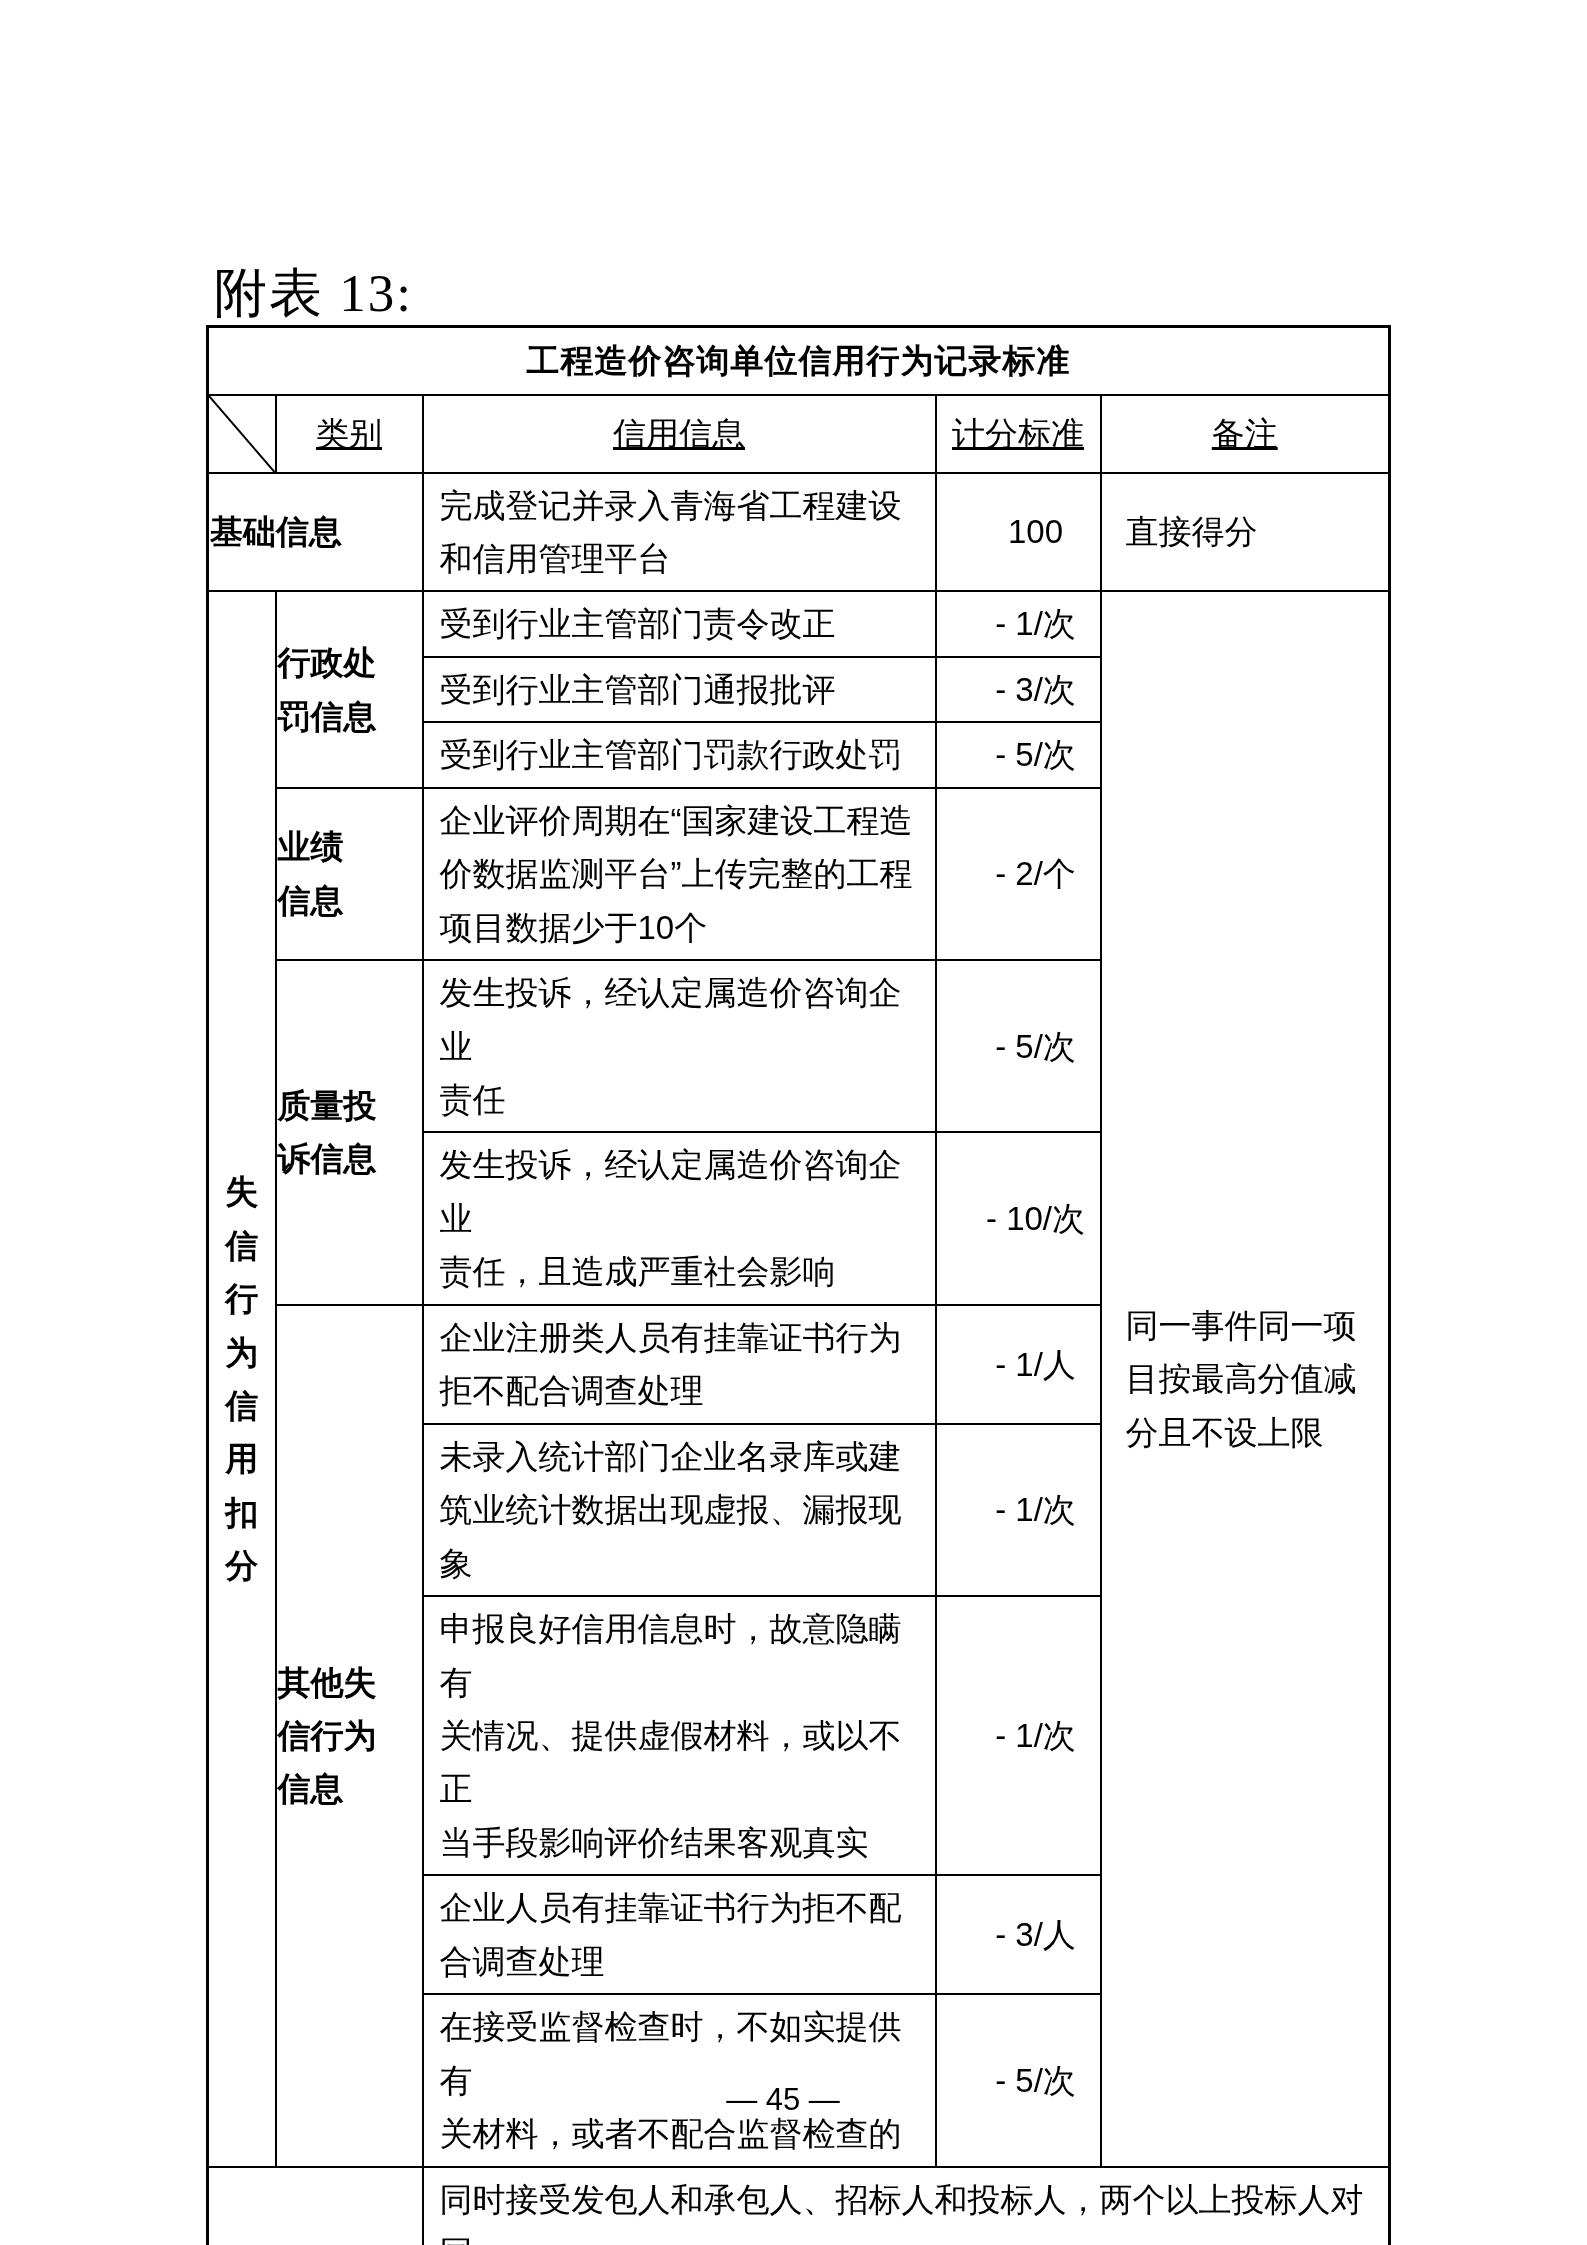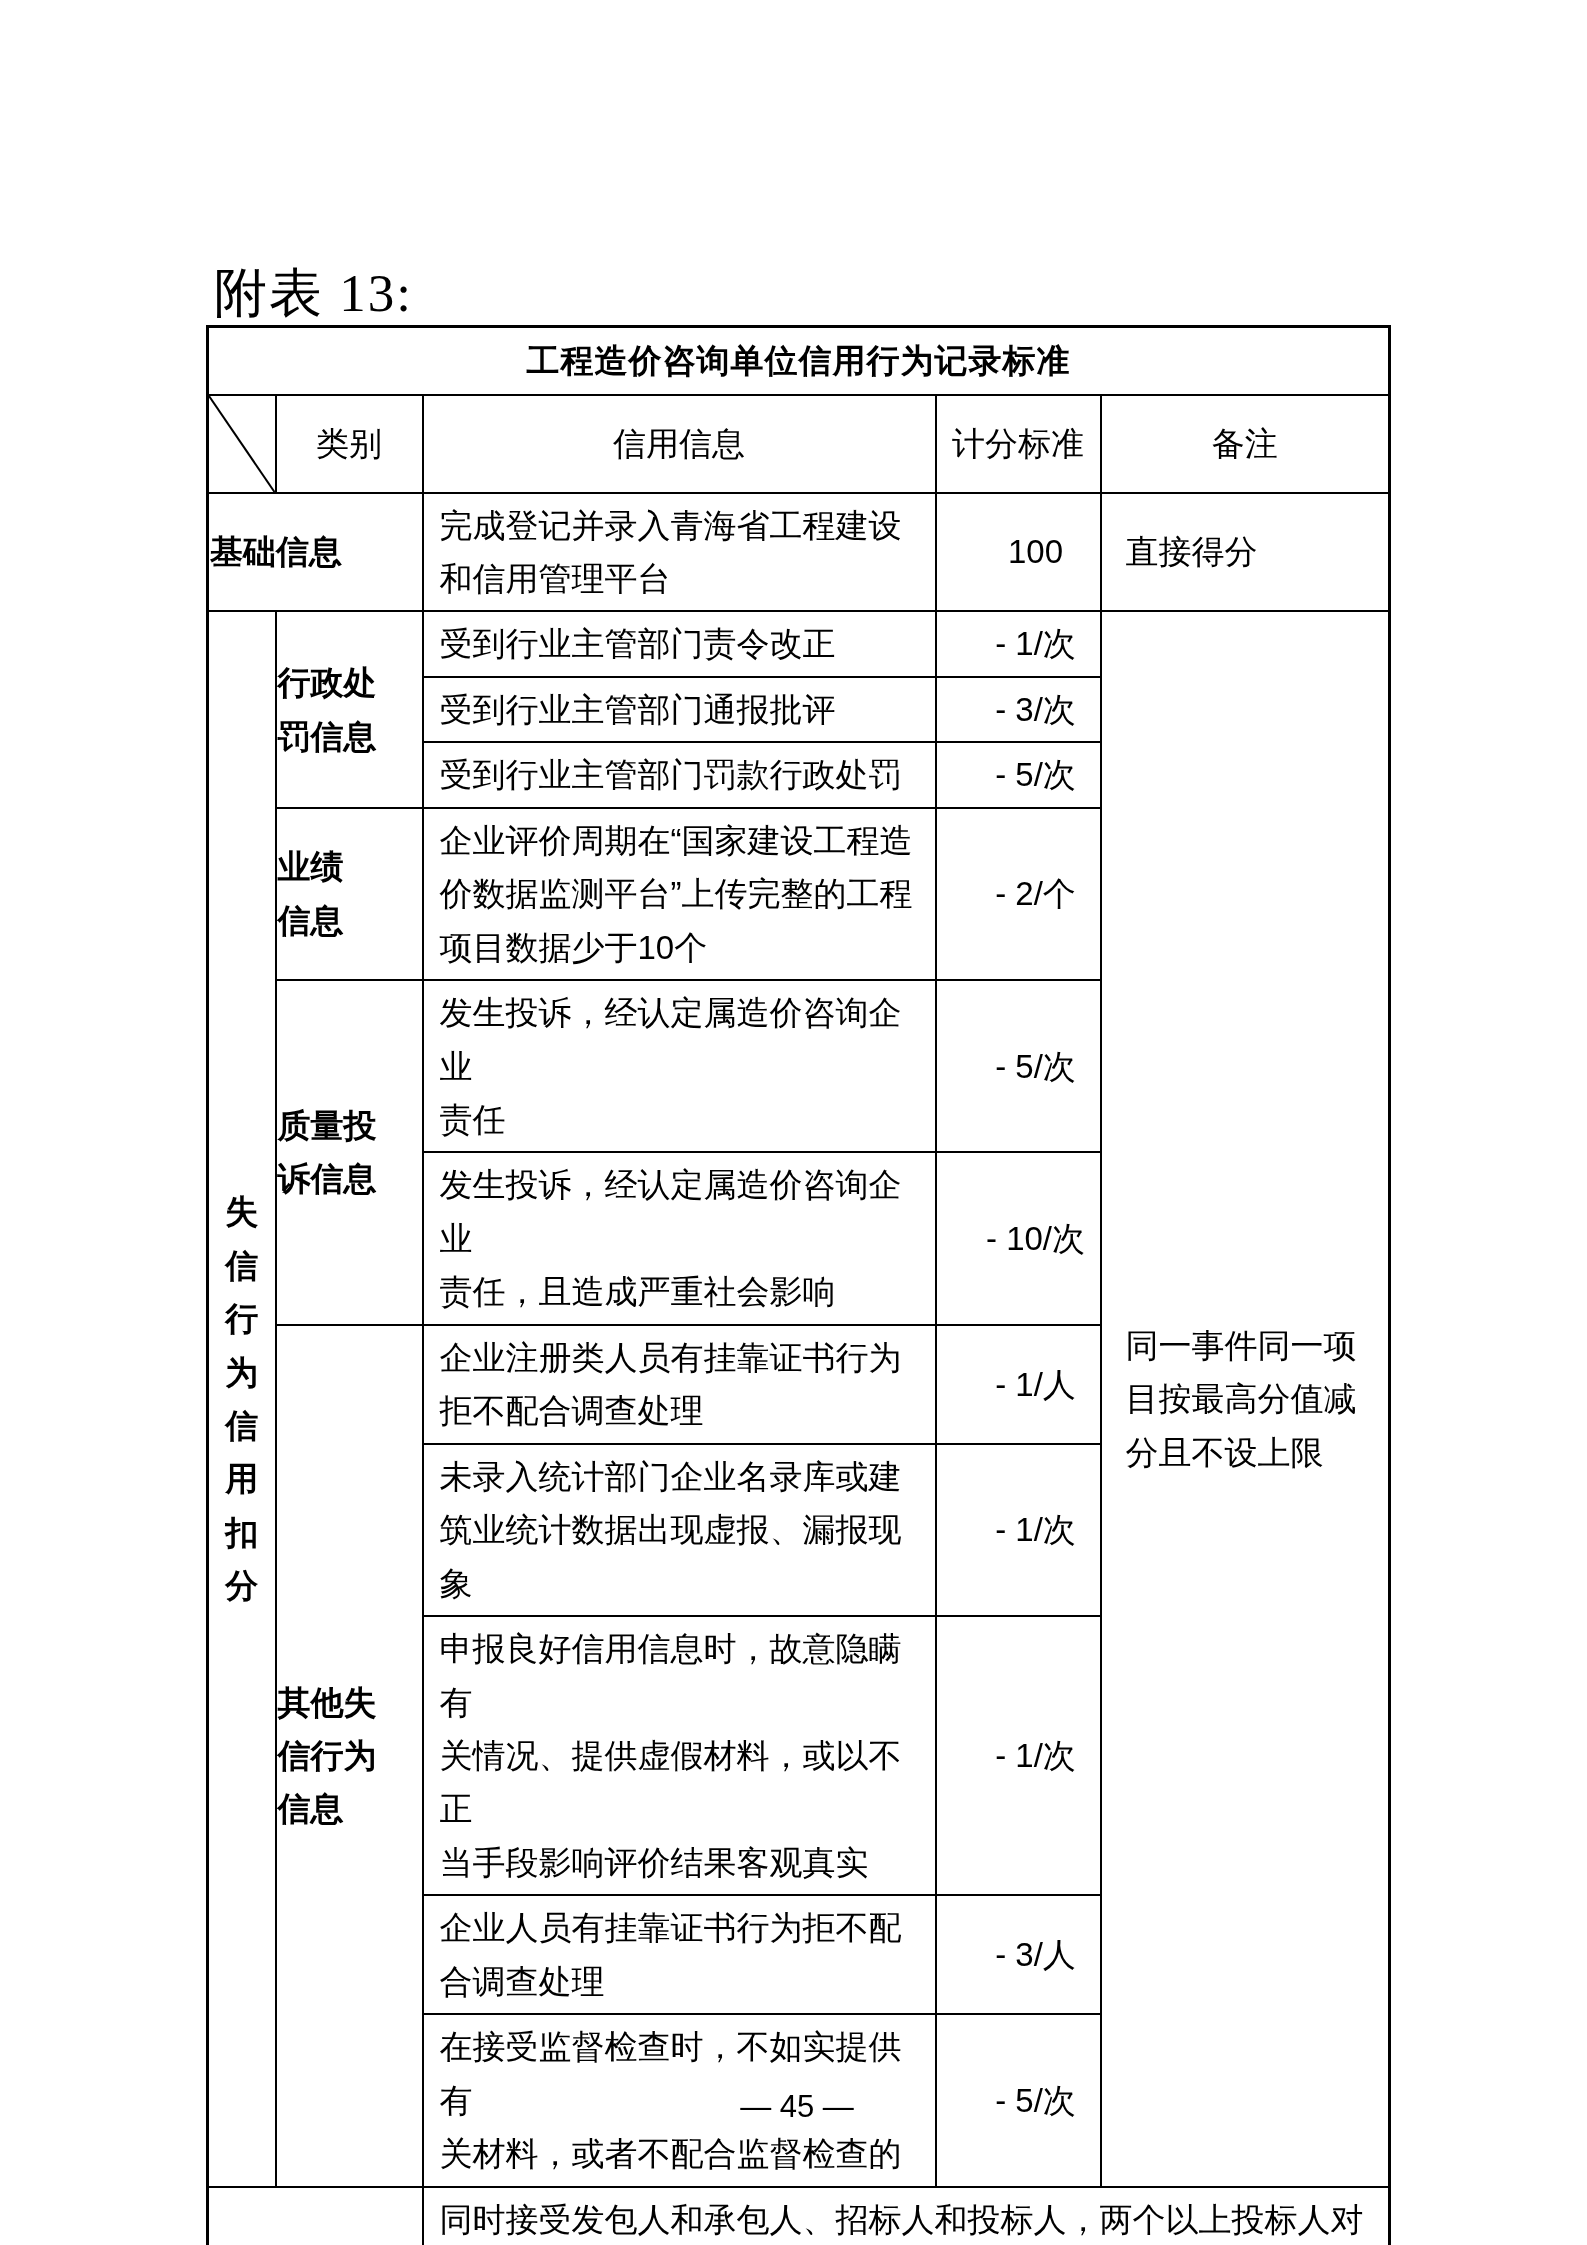--- a/index.html
+++ b/index.html
@@ -71,34 +71,33 @@
     padding-left:36px;
   }
   td.remark{
     text-align:left;
     padding:4px 24px;
     line-height:1.7;
   }
   td.diag{position:relative;padding:0;}
   td.diag svg{position:absolute;left:0;top:0;width:100%;height:100%;display:block;}
   tr.h-title{height:68px;}
-  tr.h-header{height:98px;}
+  tr.h-header{height:78px;text-decoration:underline;}
   tr.r-basic{height:112px;}
   tr.r1{height:58px;}
   tr.r2{height:116px;}
   tr.r3{height:164px;}
   tr.r-bl1{height:160px;}
   .pagenum{
     position:absolute;
-    left:206px;width:1182px;
+    left:192px;width:1182px;
     top:2082px;
     text-align:center;
     font-size:31px;
     color:#000;
-    margin-top:7px;
   }
 </style>
 </head>
 <body>
 
 <div class="page">
 
   <div class="appendix">附表 13:</div>
 
   <table class="credit">

